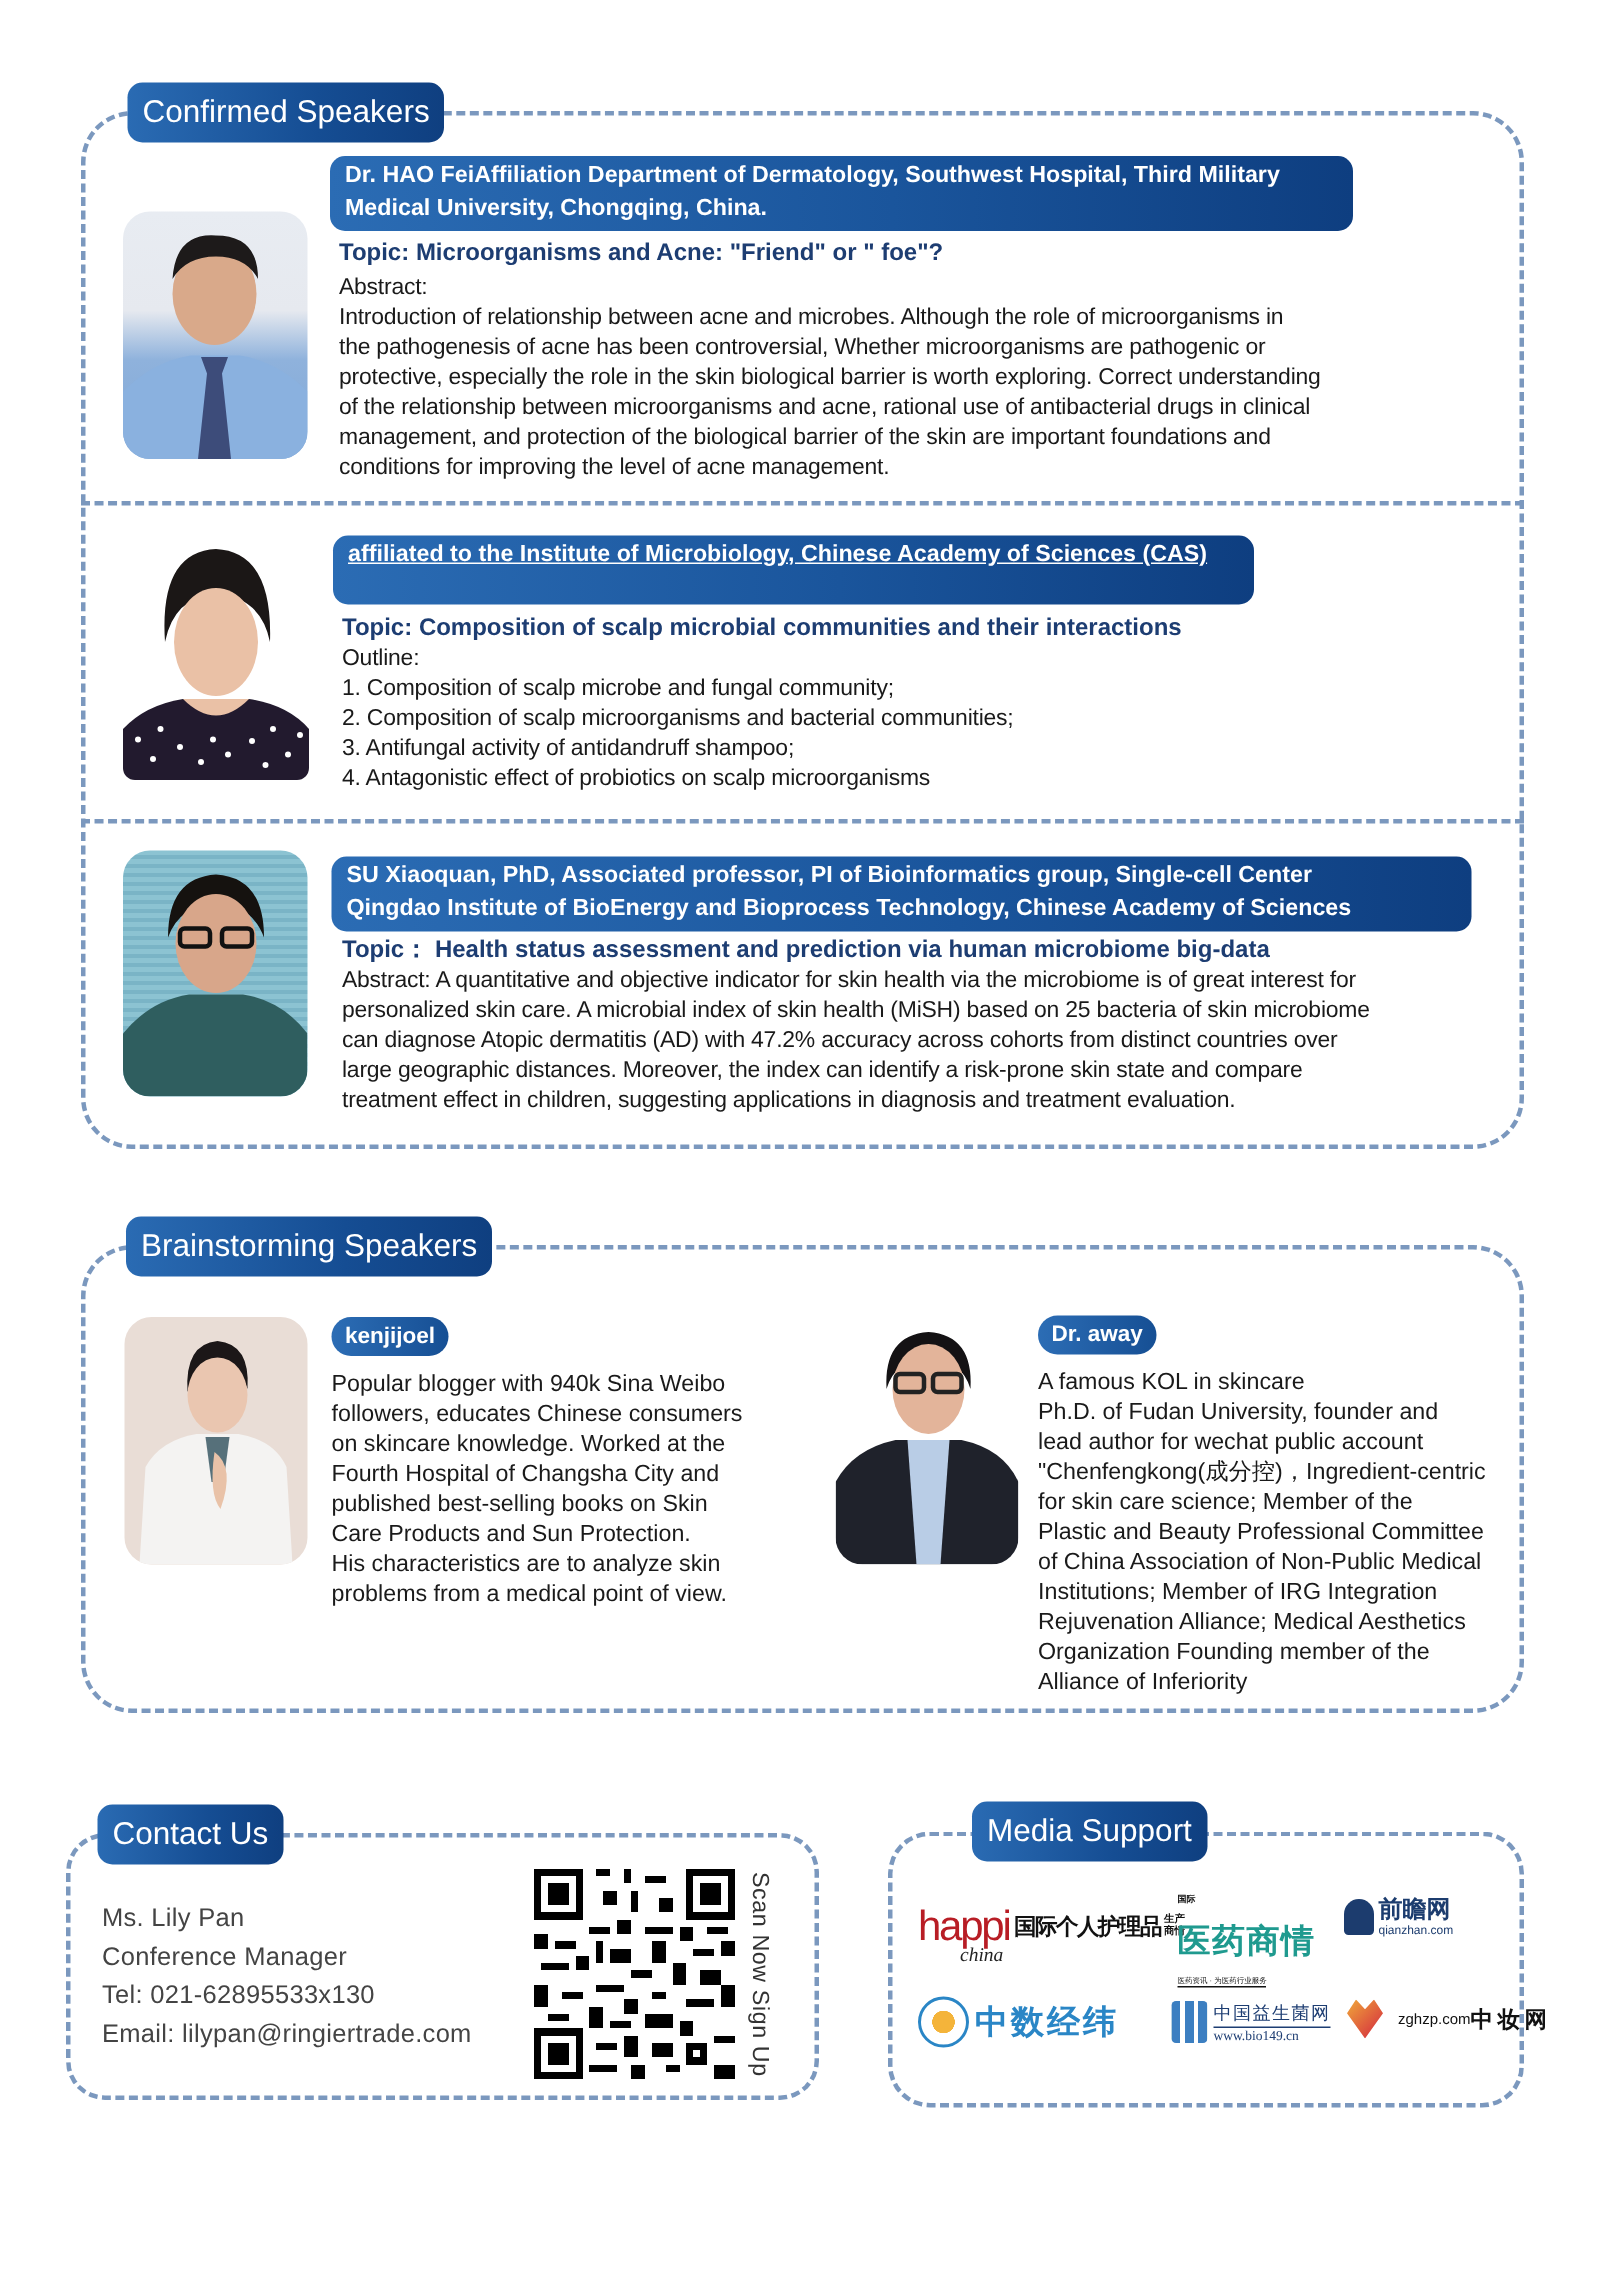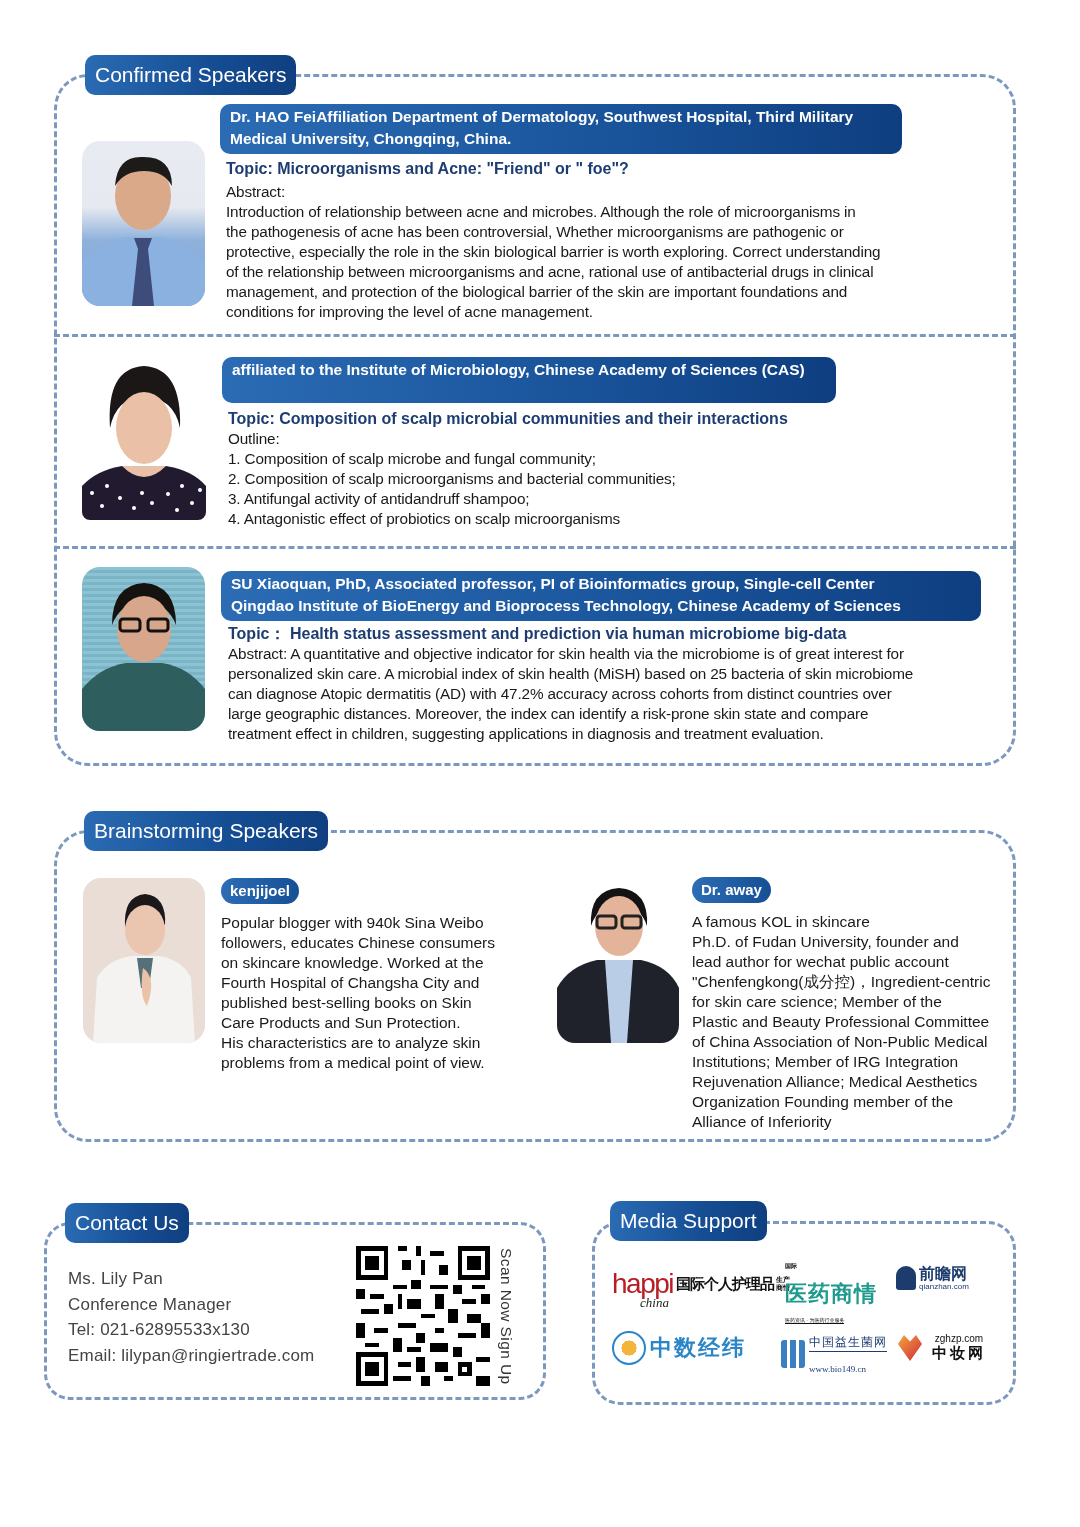--- a/index.html
+++ b/index.html
@@ -93,21 +93,21 @@
       <circle cx="86" cy="136" r="2"></circle>
         <circle cx="100" cy="128" r="2"></circle>
         <circle cx="110" cy="145" r="2"></circle>
       <circle cx="95" cy="152" r="2"></circle>
         <circle cx="118" cy="132" r="2"></circle>
         <circle cx="60" cy="135" r="2"></circle>
     </g>
   </svg>
 </div>
 <div class="aff-bar" style="left:222px; top:357px; width:614px; height:46px;">
-  <span class="line" style="display:block;">affiliated to the Institute of Microbiology, Chinese Academy of Sciences (CAS)</span>
+  <span class="line" style="display:block;text-decoration:underline;">affiliated to the Institute of Microbiology, Chinese Academy of Sciences (CAS)</span>
 </div>
 <div class="topic" style="left:228px; top:409px;">Topic: Composition of scalp microbial communities and their interactions</div>
 <div class="body-text" style="left:228px; top:429px;">
   <span class="line">Outline:</span>
   <span class="line">1. Composition of scalp microbe and fungal community;</span>
   <span class="line">2. Composition of scalp microorganisms and bacterial communities;</span>
   <span class="line">3. Antifungal activity of antidandruff shampoo;</span>
   <span class="line">4. Antagonistic effect of probiotics on scalp microorganisms</span>
 </div>
 
@@ -247,21 +247,21 @@
       <rect x="8" y="27" width="4" height="1"></rect>
         <rect x="14" y="27" width="2" height="2"></rect>
         <rect x="19" y="27" width="2" height="1"></rect>
         <rect x="26" y="27" width="3" height="2"></rect>
     </g>
   </svg>
 </div>
 <div class="scan-text" style="left:497px; top:1248px;">Scan Now Sign Up</div>
 
 <div class="frame" style="left:592px; top:1221px; width:424px; height:184px; border-radius:28px;"></div>
-<div class="section-tab" style="left:610px; top:1201px;">Media Support</div>
+<div class="section-tab" style="left:648px; top:1201px;">Media Support</div>
 
 <div class="logo" style="left:612px; top:1262px; height:44px;">
   <div style="position:relative;">
     <span style="font-size:28px; color:#b81d25; letter-spacing:-1.5px; line-height:28px;">happi</span>
     <span style="position:absolute; left:28px; top:25px; font-size:13px; font-style:italic; font-family:'Liberation Serif',serif; color:#222;">china</span>
   </div>
   <span style="font-size:15px; font-weight:bold; color:#111; margin-left:3px; letter-spacing:-1px;">国际个人护理品</span>
   <span style="font-size:7px; width:14px; white-space:normal; line-height:8px; margin-left:2px; color:#111; font-weight:bold;">生产 商情</span>
 </div>
 
@@ -279,25 +279,25 @@
   </div>
 </div>
 
 <div class="logo" style="left:612px; top:1331px;">
   <span style="display:inline-block; width:34px; height:34px; border:2px solid #2a86c6; border-radius:50%; background:radial-gradient(circle, #f4b43a 0 35%, #ffffff 36%); margin-right:4px;"></span>
   <span style="font-size:22px; font-weight:bold; color:#2a86c6; letter-spacing:2px;">中数经纬</span>
 </div>
 
 <div class="logo" style="left:781px; top:1334px;">
   <span style="display:inline-block; width:24px; height:28px; background:repeating-linear-gradient(90deg, #3c7fc1 0 6px, #fff 6px 9px), linear-gradient(#3c7fc1, #6cb26a); margin-right:4px; border-radius:3px;"></span>
-  <div style="display:flex; flex-direction:column;gap:12px;">
+  <div style="display:flex; flex-direction:column;">
     <span style="font-size:12px; color:#1d3d72; letter-spacing:1px; border-bottom:1px solid #1d3d72;">中国益生菌网</span>
     <span style="font-size:9px; color:#1d3d72; font-family:'Liberation Serif',serif;">www.bio149.cn</span>
   </div>
 </div>
 
 <div class="logo" style="left:898px; top:1333px;">
   <span style="display:inline-block; width:24px; height:26px; background:linear-gradient(135deg, #f0a83a, #d3253f); clip-path:polygon(50% 100%, 0 35%, 25% 0, 50% 25%, 75% 0, 100% 35%); margin-right:10px;"></span>
-  <div style="display:flex; flex-direction:column; align-items:center;">
+  <div style="display:flex; flex-direction:row; align-items:center;">
     <span style="font-size:10px; color:#111; line-height:11px;">zghzp.com</span>
     <span style="font-size:15px; font-weight:bold; color:#111; letter-spacing:3px;">中妆网</span>
   </div>
 </div>
 
 </body></html>

